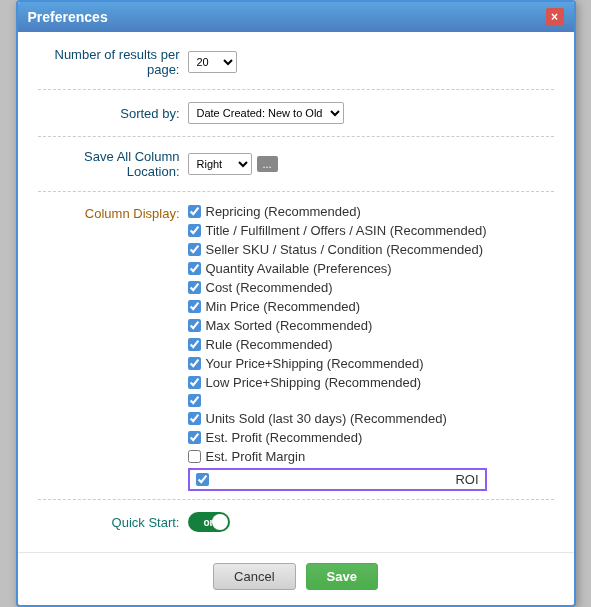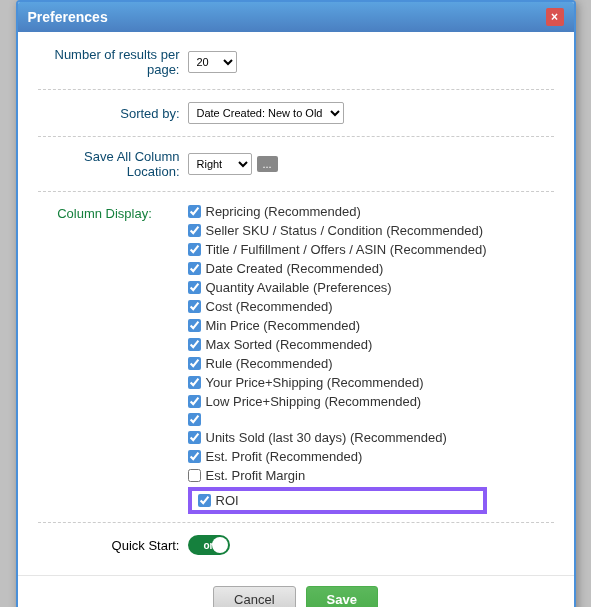--- a/index.html
+++ b/index.html
@@ -91,24 +91,24 @@
       margin: 8px 0 12px 0;
     }
 
     .column-display-row {
       display: flex;
       align-items: flex-start;
       margin-bottom: 8px;
     }
 
     .column-display-label {
-      text-align: center;
+      text-align: right;
       width: 150px;
-      padding-right: 16px;
-      color: #15803d;
+      padding-right: 8px;
+      color: #a16207;
       flex-shrink: 0;
       padding-top: 2px;
     }
 
     .checkboxes-list {
       display: flex;
       flex-direction: column;
       gap: 4px;
     }
 
@@ -139,21 +139,21 @@
       display: flex;
       align-items: center;
       margin-top: 12px;
       margin-bottom: 10px;
     }
 
     .quick-start-label {
       text-align: right;
       width: 150px;
       padding-right: 8px;
-      color: #000000;
+      color: #0f766e;
       flex-shrink: 0;
     }
 
     .toggle {
       background: #15803d;
       border-radius: 10px;
       width: 42px;
       height: 20px;
       display: flex;
       align-items: center;
@@ -269,29 +269,25 @@
 
     <div class="column-display-row">
       <div class="column-display-label">Column Display:</div>
       <div class="checkboxes-list" id="checkboxes-container">
       <div class="checkbox-item">
             <input type="checkbox" checked="" style="">
             <span>Repricing (Recommended)</span>
           </div>
           <div class="checkbox-item">
             <input type="checkbox" checked="" style="">
+            <span>Title / Fulfillment / Offers / ASIN (Recommended)</span>
+          </div>
+          <div class="checkbox-item">
+            <input type="checkbox" checked="" style="">
             <span>Seller SKU / Status / Condition (Recommended)</span>
-          </div>
-          <div class="checkbox-item">
-            <input type="checkbox" checked="" style="">
-            <span>Title / Fulfillment / Offers / ASIN (Recommended)</span>
-          </div>
-          <div class="checkbox-item">
-            <input type="checkbox" checked="" style="">
-            <span>Date Created (Recommended)</span>
           </div>
           <div class="checkbox-item">
             <input type="checkbox" checked="" style="">
             <span>Quantity Available (Preferences)</span>
           </div>
           <div class="checkbox-item">
             <input type="checkbox" checked="" style="">
             <span>Cost (Recommended)</span>
           </div>
           <div class="checkbox-item">
@@ -322,21 +318,21 @@
             <span>Units Sold (last 30 days) (Recommended)</span>
           </div>
           <div class="checkbox-item">
             <input type="checkbox" checked="" style="">
             <span>Est. Profit (Recommended)</span>
           </div>
           <div class="checkbox-item">
             <input type="checkbox" style="">
             <span>Est. Profit Margin</span>
           </div>
-          <div class="checkbox-item roi-highlight" style="border: 4px solid #8b5cf6; padding: 2px 6px;">
+          <div class="checkbox-item roi-highlight" style="border: 2px solid #8b5cf6; padding: 2px 6px; justify-content: space-between;">
             <input type="checkbox" checked="" style="">
             <span>ROI</span>
           </div>
         </div>
     </div>
 
     <hr class="divider">
 
     <div class="quick-start-row">
       <div class="quick-start-label">Quick Start:</div>

